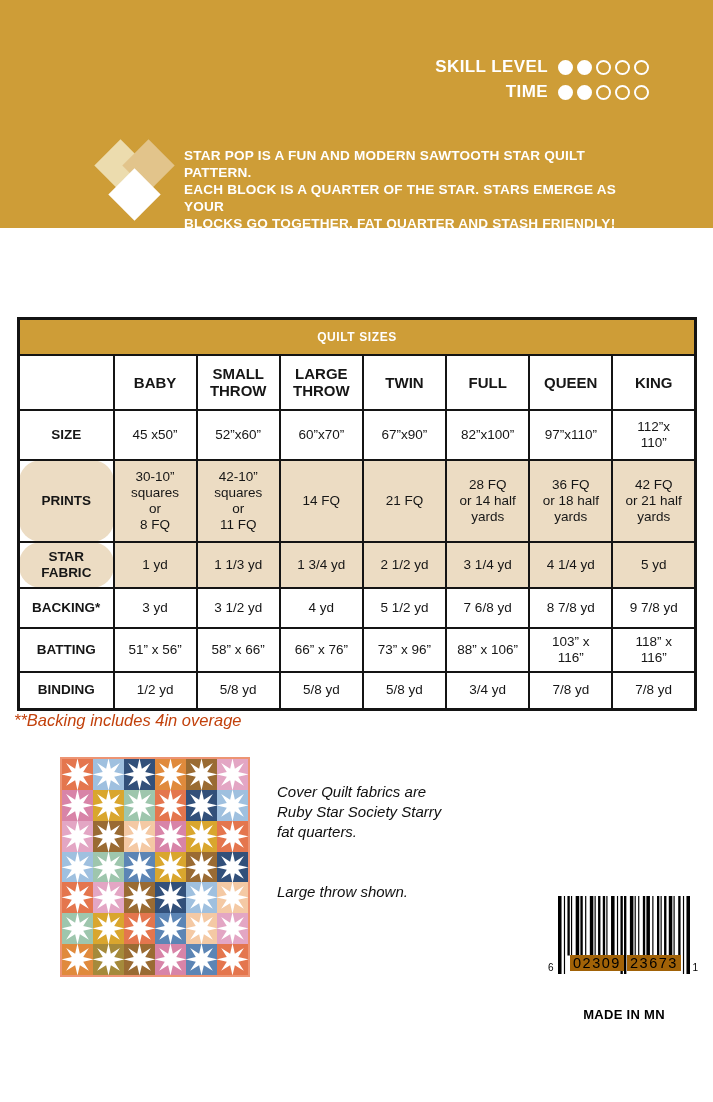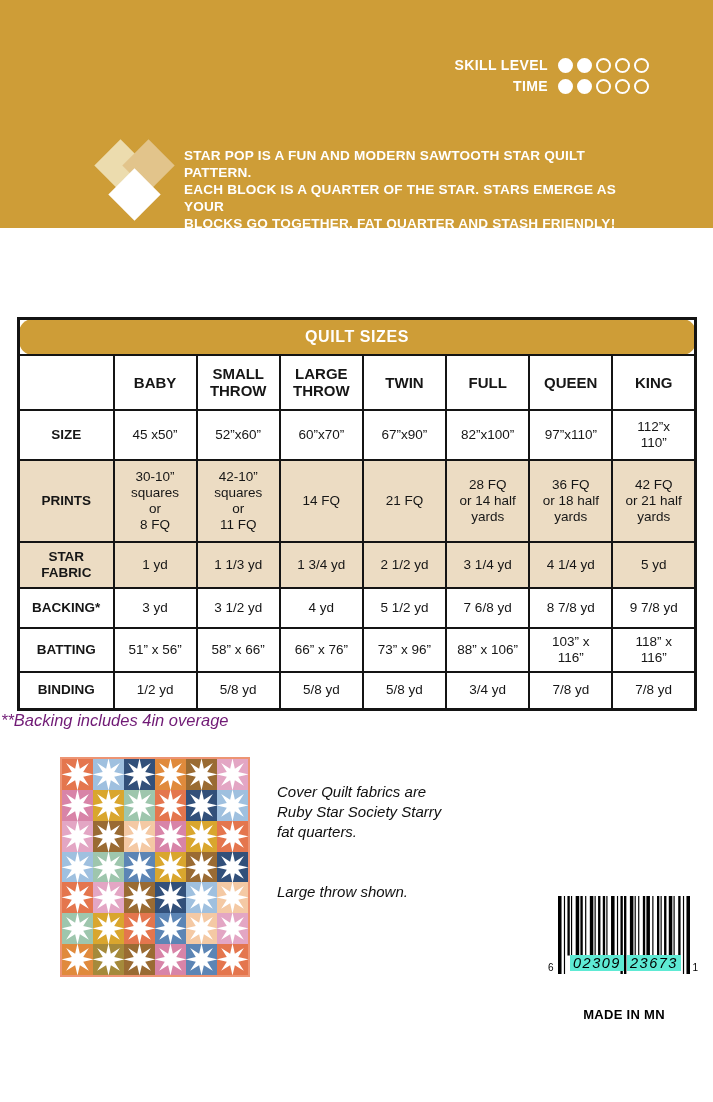--- a/index.html
+++ b/index.html
@@ -3,67 +3,67 @@
 <meta charset="utf-8">
 <style>
   * { margin:0; padding:0; box-sizing:border-box; }
   body { background:#e9e9e9; font-family:"Liberation Sans", sans-serif; }
   .page { position:relative; width:713px; height:1102px; margin:0 auto; background:#fff; overflow:hidden; }
 
   
   .top-banner { position:absolute; left:0; top:0; width:713px; height:228px; background:#CE9D37; }
   .ratings { position:absolute; right:64px; top:57px; }
   .rating-row { display:flex; align-items:center; justify-content:flex-end; gap:10px; margin-bottom:5px; }
-  .rating-label { color:#fff; font-weight:bold; font-size:14px; letter-spacing:.4px; }
+  .rating-label { color:#fff; font-weight:bold; font-size:17px; letter-spacing:.4px; }
   .dots { display:flex; gap:4px; }
   .dot { width:15px; height:15px; border-radius:50%; border:2.2px solid #fff; }
   .dot.filled { background:#fff; }
 
   .heart { position:absolute; left:95px; top:139px; width:80px; height:87px; }
   .heart .d { position:absolute; width:37px; height:37px; transform:rotate(45deg); }
   .heart .dl { left:7px;  top:8px;  background:#ECDCAE; }
   .heart .dr { left:35px; top:8px;  background:#E2C48B; }
   .heart .dw { left:21px; top:37px; background:#fff; }
 
   .intro-text { position:absolute; left:184px; top:147px; width:460px; color:#fff;
     font-weight:bold; font-size:13.6px; line-height:17px; letter-spacing:.2px; white-space:pre-line; }
 
   
   .sizes { position:absolute; left:17px; top:317px; width:680px; border-collapse:collapse;
     table-layout:fixed; border:3px solid #141414; }
   .sizes col.c0 { width:95px; }
   .sizes th, .sizes td { border:2px solid #141414; text-align:center; vertical-align:middle;
     white-space:pre-line; color:#161616; padding:2px 3px; }
-  .sizes th.title { background:#CE9D37; color:#fff; font-size:16px; letter-spacing:.6px; height:36px;border-radius:14px; }
+  .sizes th.title { background:#CE9D37; color:#fff; font-size:12px; letter-spacing:.6px; height:36px; }
   .sizes tr.colhead th { font-size:15px; height:55px; line-height:17px; }
-  .sizes tbody th { font-size:13.5px; line-height:16px; }
+  .sizes tbody th { font-size:13.5px; line-height:16px;border-radius:22px; }
   .sizes td { font-size:13.5px; font-weight:normal; line-height:16px; }
   .sizes tr.shaded th, .sizes tr.shaded td { background:#ECDCC3; }
   .sizes tr.size { height:50px; }  .sizes tr.prints { height:82px; }
   .sizes tr.starfabric { height:46px;margin-top:32px; } .sizes tr.backing { height:40px; }
   .sizes tr.batting { height:44px; }   .sizes tr.binding { height:38px; }
 
-  .backing-note { position:absolute; left:1px; top:711px; font-style:italic; font-size:16.5px; color:#701a75; }
+  .backing-note { position:absolute; left:14px; top:711px; font-style:italic; font-size:16.5px; color:#c2410c; }
 
   
   .quilt { position:absolute; left:60px; top:757px; width:190px; height:220px;
     border:2px solid #ED9473; display:grid; grid-template-columns:repeat(6,1fr);
     grid-template-rows:repeat(7,1fr); background:#f6ded2; }
   .qcell { position:relative; overflow:hidden; }
   .qcell svg { display:block; width:100%; height:100%; }
 
   .cover-text { position:absolute; left:277px; top:762px; width:205px; font-style:italic;
     font-size:15px; line-height:20px; color:#101010; white-space:pre-line; }
   .cover-text .para { margin-bottom:20px; }
 
   
   .barcode-block { position:absolute; left:548px; top:896px; width:152px; }
   .barcode { position:relative; height:100px; background:#fff; }
   .barcode svg { position:absolute; left:10px; top:0; }
-  .bc-g { position:absolute; top:59px; font-size:14.5px; background:#5eead4; padding:0 3px; letter-spacing:1.5px; color:#000;font-style:italic; }
+  .bc-g { position:absolute; top:59px; font-size:14.5px; background:#a16207; padding:0 3px; letter-spacing:1.5px; color:#000; }
   .bc-g.g1 { left:22px; } .bc-g.g2 { left:79px; }
   .bc-s { position:absolute; top:66px; font-size:10px; color:#000; }
   .bc-s.sl { left:0; } .bc-s.sr { right:2px; }
   .made-in { position:absolute; left:548px; top:1007px; width:152px; text-align:center;
     font-weight:bold; font-size:13px; letter-spacing:.3px; color:#000; }
 
   
   .bottom-bar { position:absolute; left:0; top:1037px; width:713px; height:65px; background:#CE9D37;
     color:#fff; font-weight:bold; font-size:15px; line-height:19.5px; text-align:right;
     padding:13px 56px 0 0; letter-spacing:.3px; }

